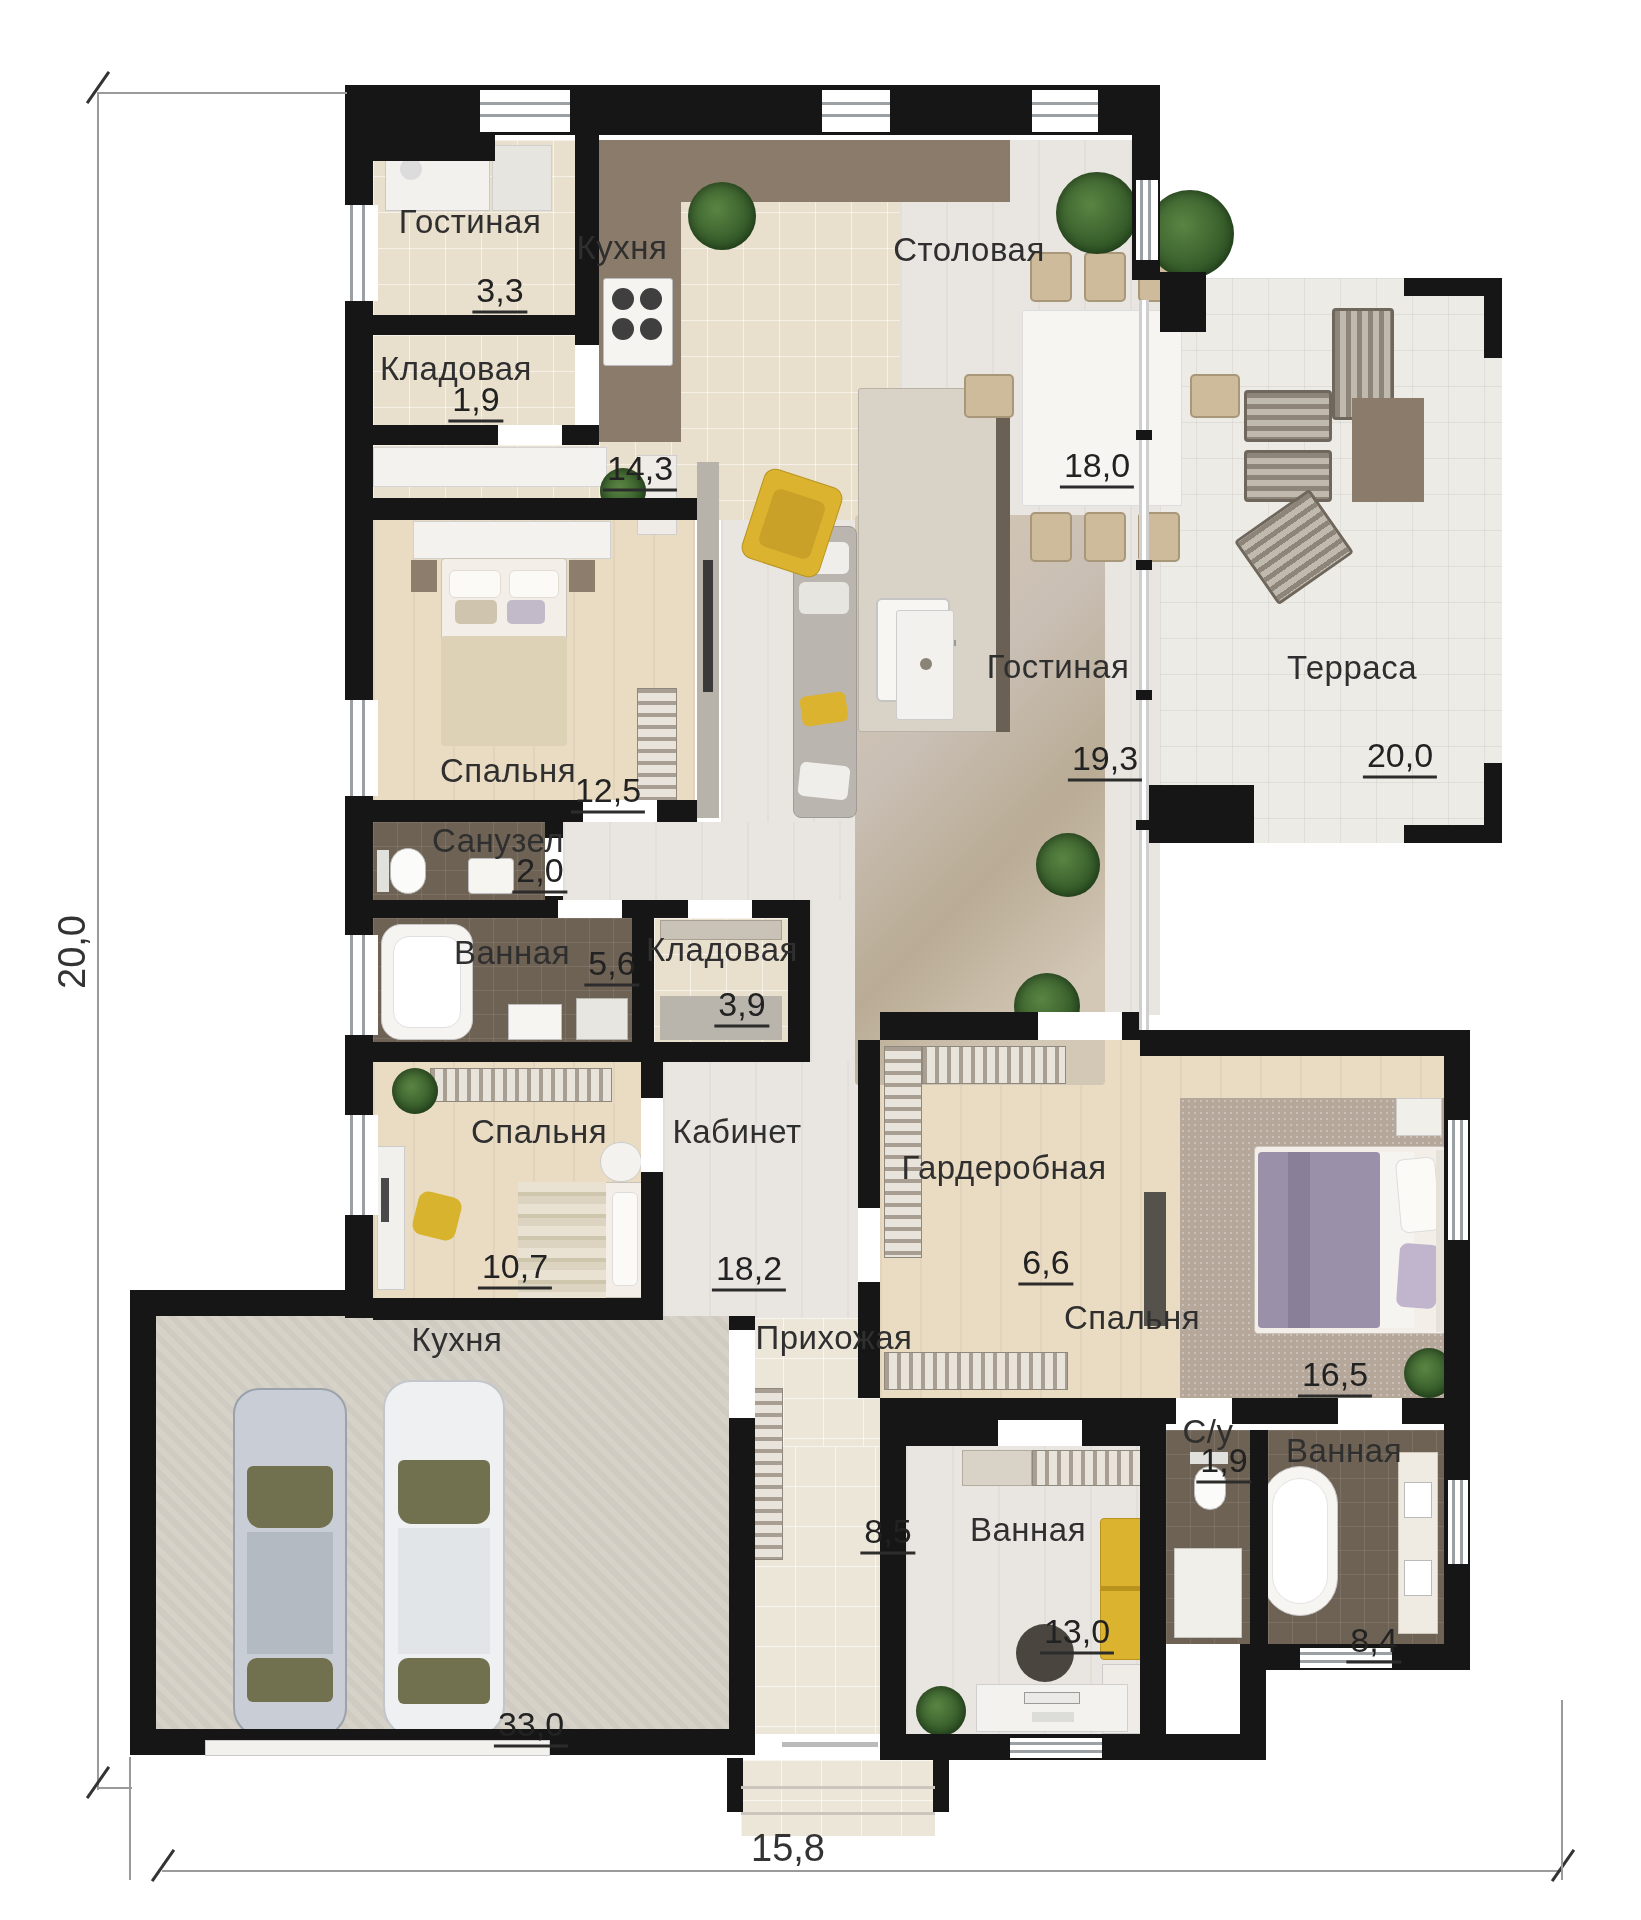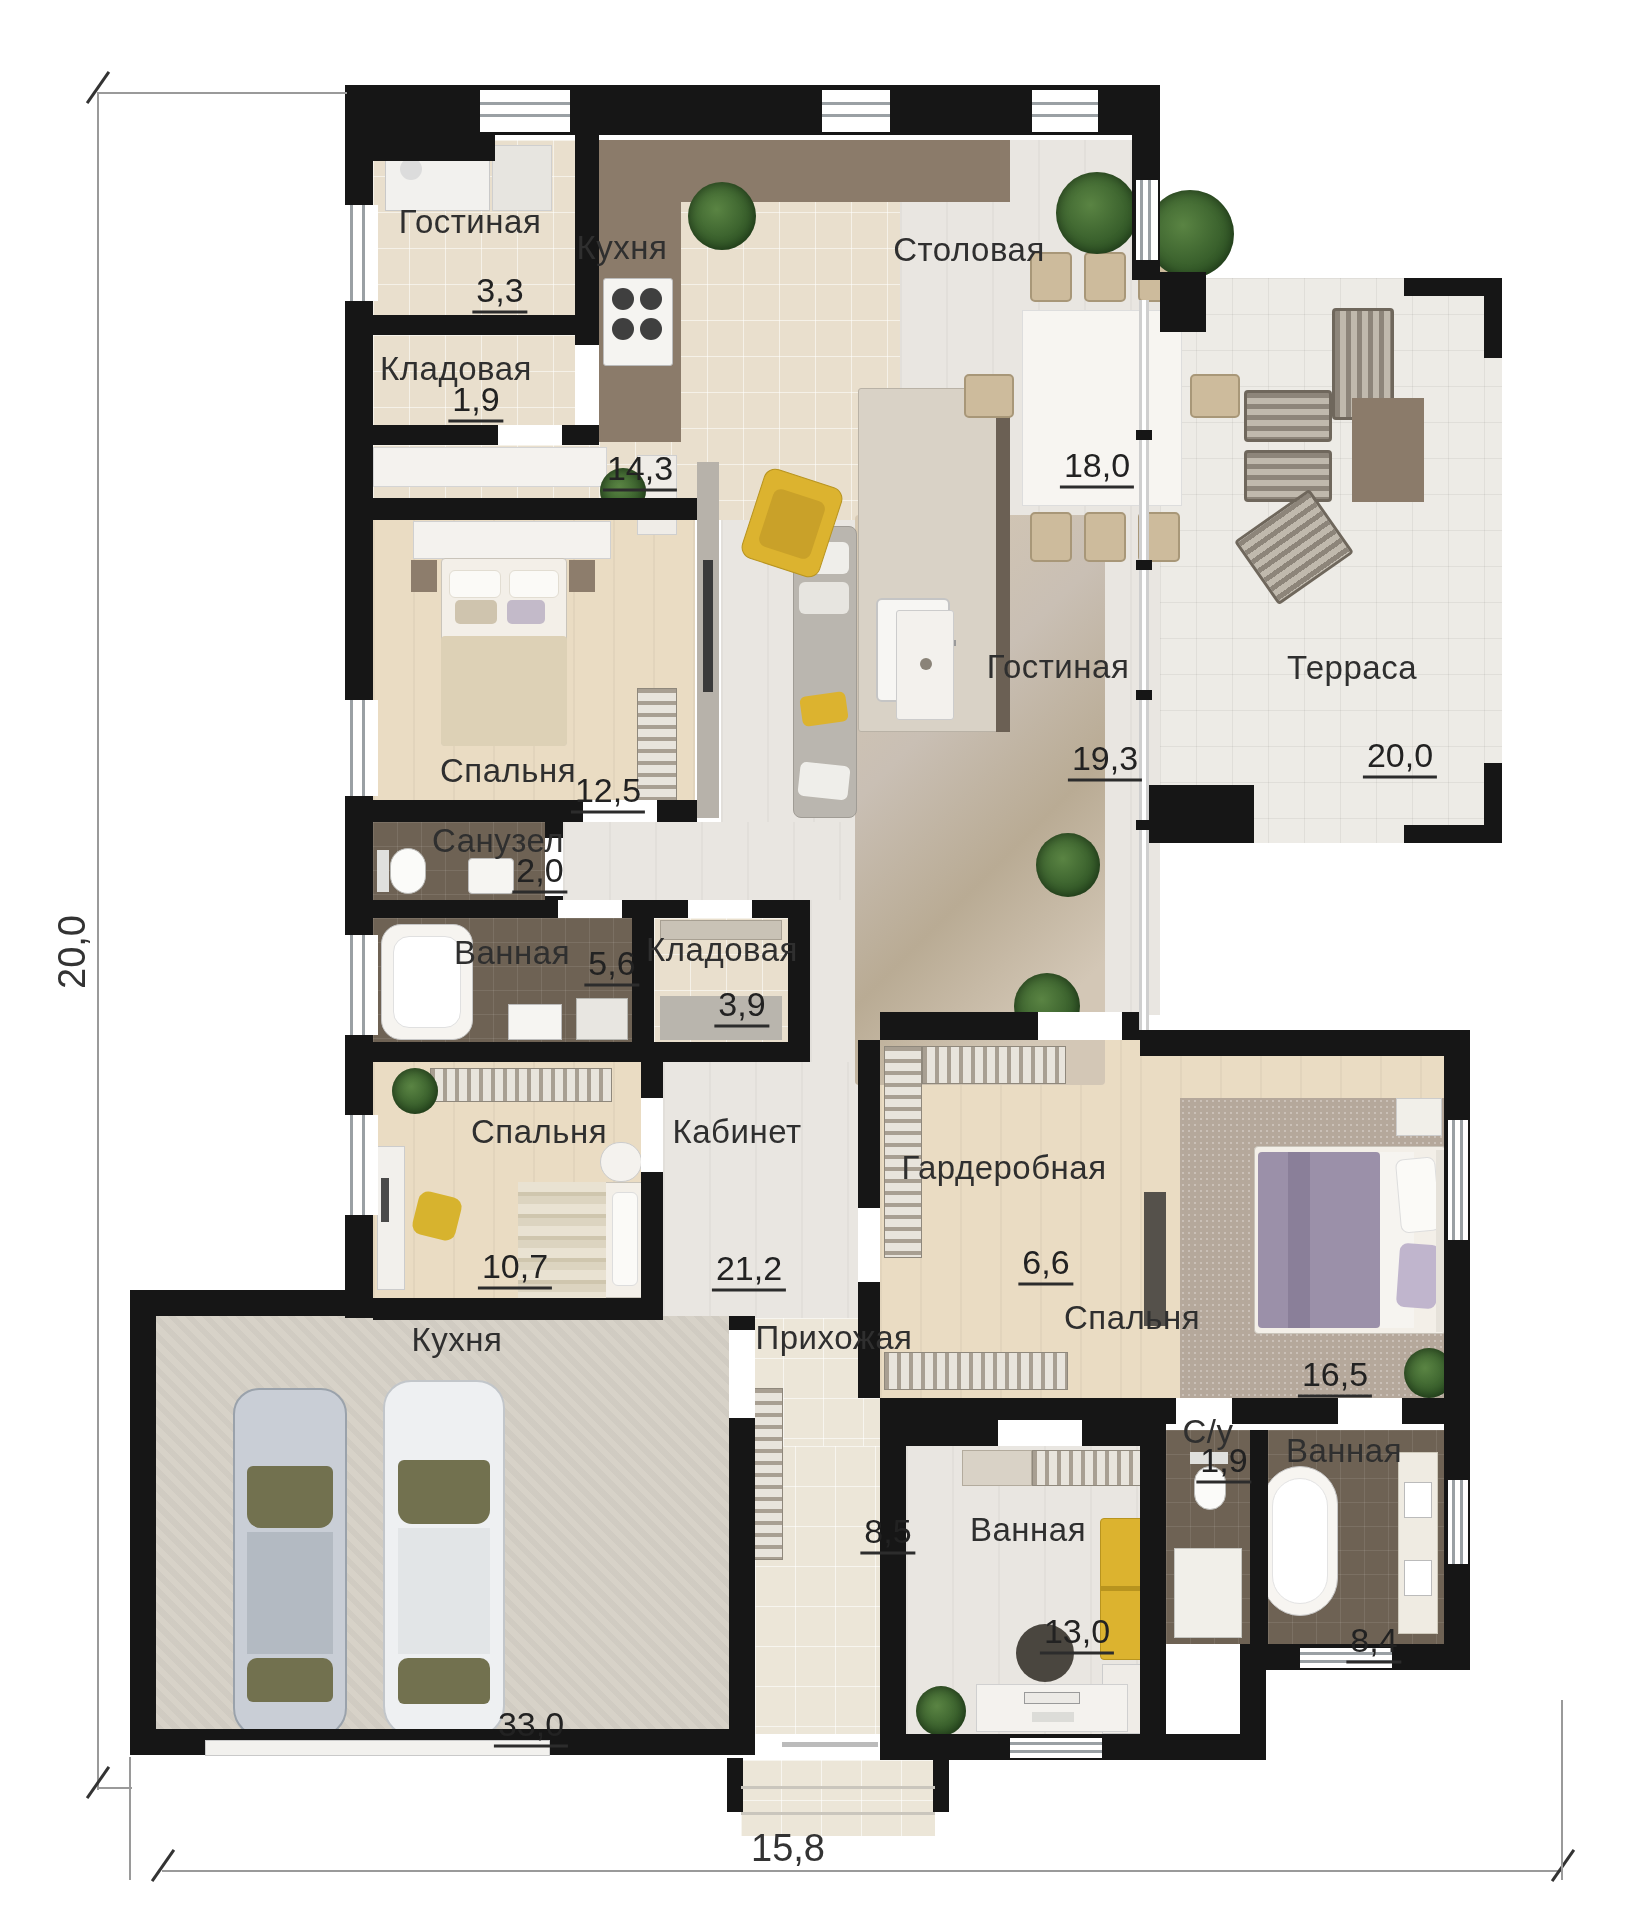--- a/index.html
+++ b/index.html
@@ -305,21 +305,21 @@
     <div class="rarea" style="left: 608px; top: 792px;">12,5</div>
     <div class="rlabel" style="left: 498px; top: 841px;">Санузел</div>
     <div class="rarea" style="left: 540px; top: 872px;">2,0</div>
     <div class="rlabel" style="left: 512px; top: 953px;">Ванная</div>
     <div class="rarea" style="left: 612px; top: 965px;">5,6</div>
     <div class="rlabel" style="left: 722px; top: 950px;">Кладовая</div>
     <div class="rarea" style="left: 742px; top: 1006px;">3,9</div>
     <div class="rlabel" style="left: 539px; top: 1132px;">Спальня</div>
     <div class="rarea" style="left: 515px; top: 1268px;">10,7</div>
     <div class="rlabel" style="left: 737px; top: 1132px;">Кабинет</div>
-    <div class="rarea" style="left: 749px; top: 1270px;">21,2</div>
+    <div class="rarea" style="left: 749px; top: 1270px;">18,2</div>
     <div class="rlabel" style="left: 1004px; top: 1168px;">Гардеробная</div>
     <div class="rarea" style="left: 1046px; top: 1264px;">6,6</div>
     <div class="rlabel" style="left: 1132px; top: 1318px;">Спальня</div>
     <div class="rarea" style="left: 1335px; top: 1376px;">16,5</div>
     <div class="rlabel" style="left: 457px; top: 1340px;">Кухня</div>
     <div class="rarea" style="left: 531px; top: 1726px;">33,0</div>
     <div class="rlabel" style="left: 834px; top: 1338px;">Прихожая</div>
     <div class="rarea" style="left: 888px; top: 1533px;">8,5</div>
     <div class="rlabel" style="left: 1028px; top: 1530px;">Ванная</div>
     <div class="rarea" style="left: 1077px; top: 1633px;">13,0</div>

